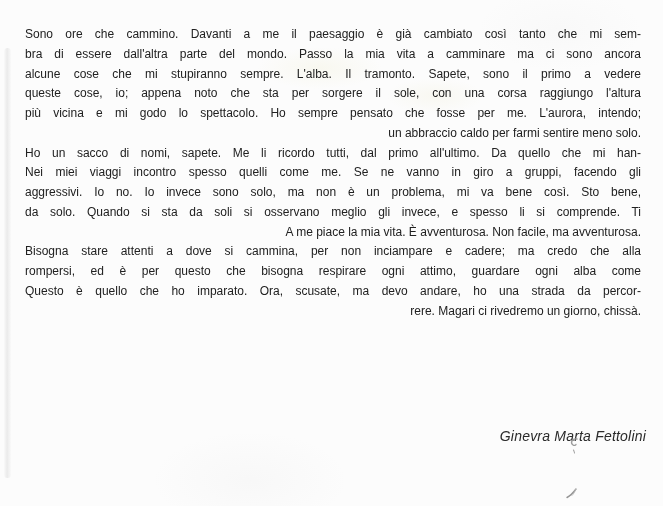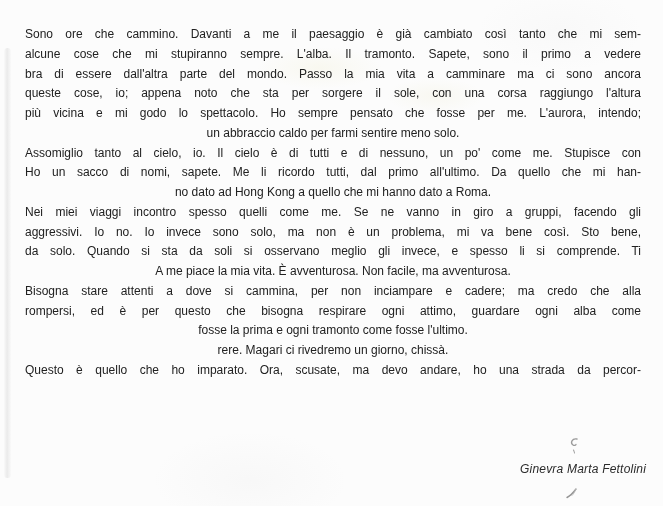--- a/index.html
+++ b/index.html
@@ -40,68 +40,65 @@
   .text-block {
     position: absolute;
     left: 25px;
     top: 25px;
     width: 616px;
     font-size: 12px;
     line-height: 19.75px;
     color: #212121;
   }
   .line {
-    text-align: center;
+    text-align: right;
     white-space: normal;
   }
   .line.just {
     text-align: justify;
     text-align-last: justify;
   }
   .signature {
     position: absolute;
-    top: 462px;
+    top: 428px;
     right: 17px;
     font-style: italic;
-    font-size: 12px;
+    font-size: 14px;
     letter-spacing: 0.2px;
     color: #2b2b2b;
   }
   .artifact {
     position: absolute;
   }
   .artifact-a { left: 565px; top: 436px; }
   .artifact-b { left: 563px; top: 486px; }
 </style>
 </head>
 <body>
 
 <div class="page">
 
   <div class="scan-edge"></div>
 
   <div class="text-block" id="text-block">
       <div class="line just">Sono ore che cammino. Davanti a me il paesaggio è già cambiato così tanto che mi sem-</div>
+      <div class="line just">bra di essere dall'altra parte del mondo. Passo la mia vita a camminare ma ci sono ancora</div>
       <div class="line just">alcune cose che mi stupiranno sempre. L'alba. Il tramonto. Sapete, sono il primo a vedere</div>
-      <div class="line just">bra di essere dall'altra parte del mondo. Passo la mia vita a camminare ma ci sono ancora</div>
       <div class="line just">queste cose, io; appena noto che sta per sorgere il sole, con una corsa raggiungo l'altura</div>
       <div class="line just">più vicina e mi godo lo spettacolo. Ho sempre pensato che fosse per me. L'aurora, intendo;</div>
       <div class="line">un abbraccio caldo per farmi sentire meno solo.</div>
-      <div class="line just">Assomiglio tanto al cielo, io. Il cielo è di tutti e di nessuno, un po' come me. Stupisce con</div>
       <div class="line just">Ho un sacco di nomi, sapete. Me li ricordo tutti, dal primo all'ultimo. Da quello che mi han-</div>
-      <div class="line">no dato ad Hong Kong a quello che mi hanno dato a Roma.</div>
       <div class="line just">Nei miei viaggi incontro spesso quelli come me. Se ne vanno in giro a gruppi, facendo gli</div>
       <div class="line just">aggressivi. Io no. Io invece sono solo, ma non è un problema, mi va bene così. Sto bene,</div>
       <div class="line just">da solo. Quando si sta da soli si osservano meglio gli invece, e spesso li si comprende. Ti</div>
       <div class="line">A me piace la mia vita. È avventurosa. Non facile, ma avventurosa.</div>
       <div class="line just">Bisogna stare attenti a dove si cammina, per non inciampare e cadere; ma credo che alla</div>
       <div class="line just">rompersi, ed è per questo che bisogna respirare ogni attimo, guardare ogni alba come</div>
-      <div class="line">fosse la prima e ogni tramonto come fosse l'ultimo.</div>
+      <div class="line just">Questo è quello che ho imparato. Ora, scusate, ma devo andare, ho una strada da percor-</div>
       <div class="line">rere. Magari ci rivedremo un giorno, chissà.</div>
-      <div class="line just">Questo è quello che ho imparato. Ora, scusate, ma devo andare, ho una strada da percor-</div>
     </div>
 
   <div class="signature">Ginevra Marta Fettolini</div>
 
   <svg class="artifact artifact-a" width="18" height="22" viewBox="0 0 18 22">
     <path d="M12 3 C7 2 5 7 8 9 C9.5 10 11 9 11 8.5" fill="none" stroke="#9a9a9a" stroke-width="1.3" stroke-linecap="round"></path>
     <path d="M8.5 14 C9 15.5 9.5 16 9.5 17" fill="none" stroke="#a8a8a8" stroke-width="1.1" stroke-linecap="round"></path>
   </svg>
 
   <svg class="artifact artifact-b" width="18" height="16" viewBox="0 0 18 16">

